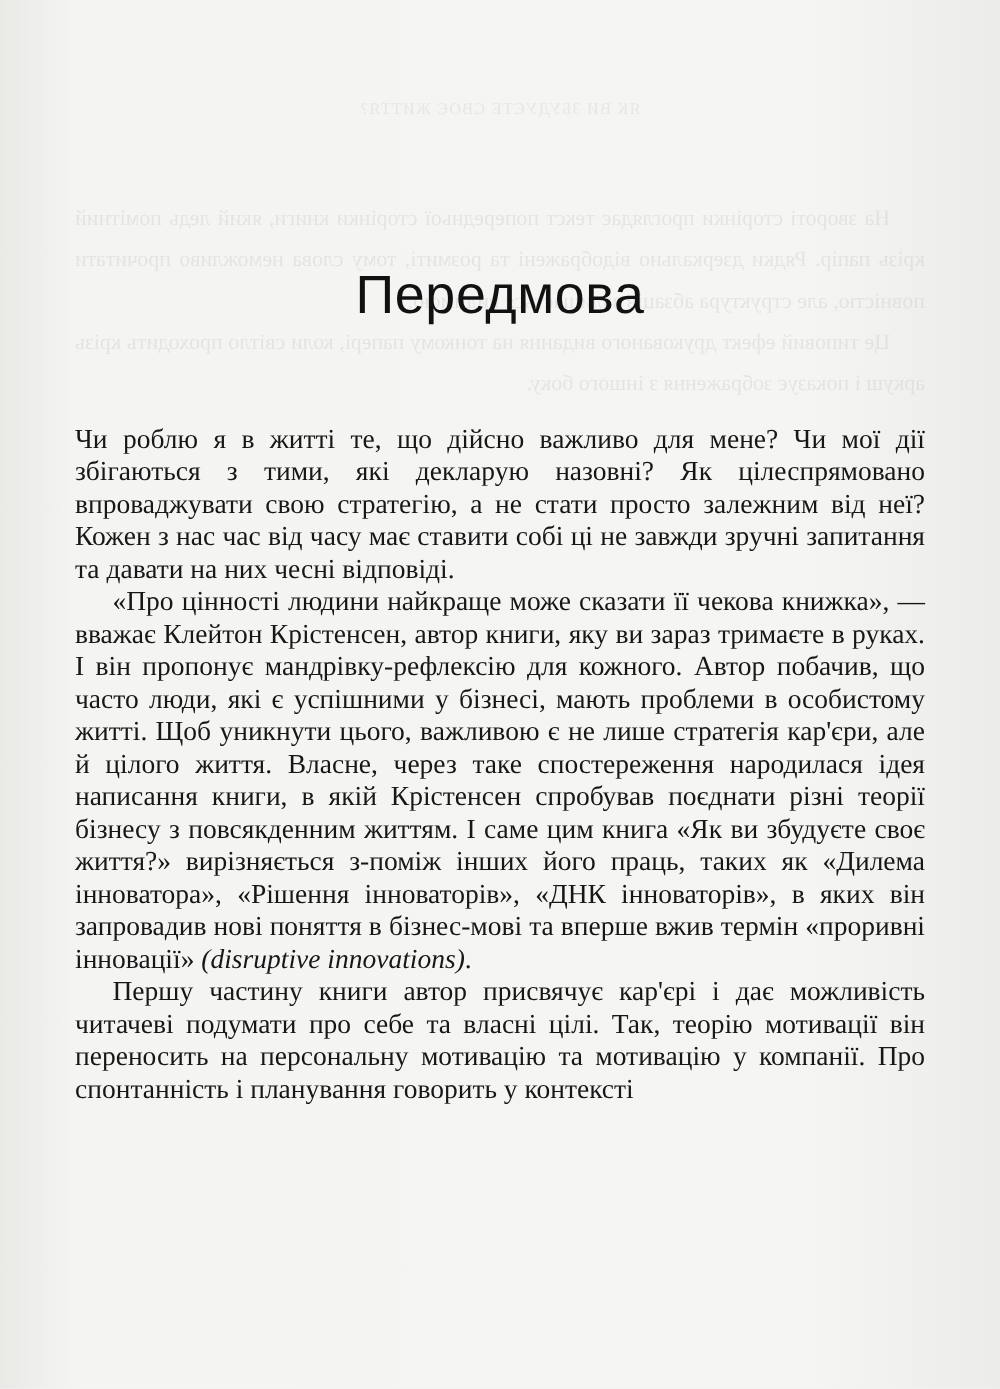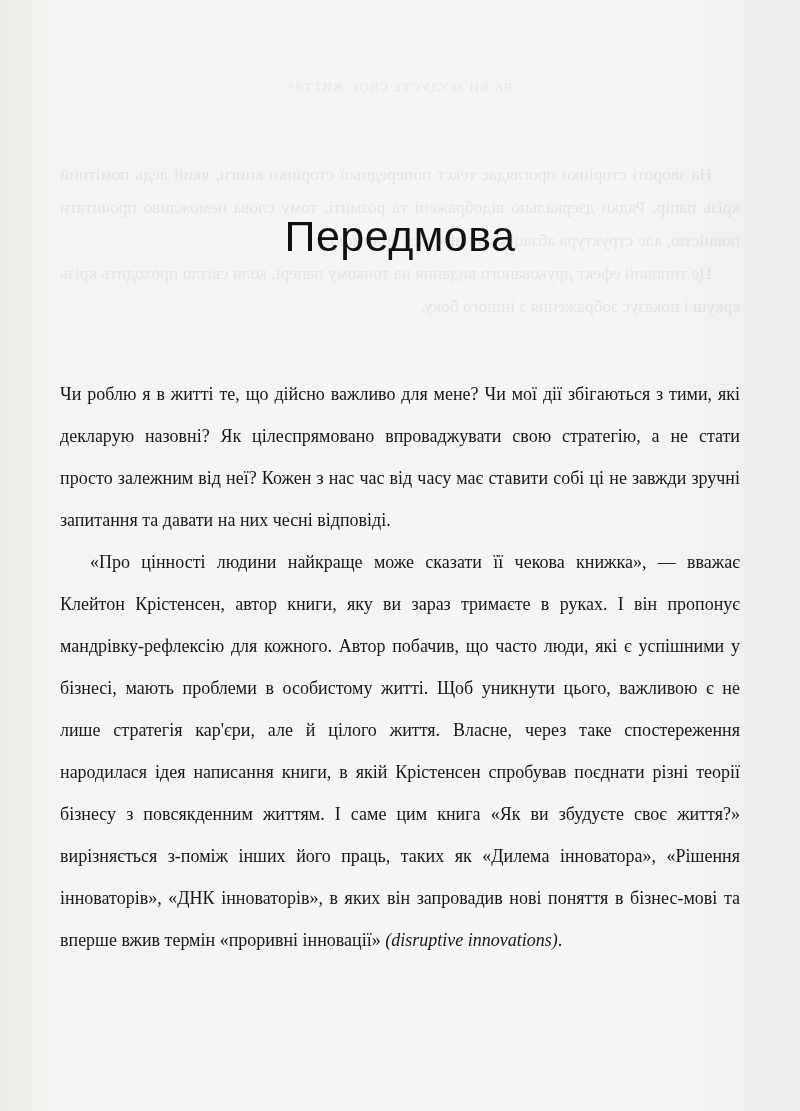--- a/index.html
+++ b/index.html
@@ -67,23 +67,23 @@
     font-weight: normal;
     font-size: 43px;
     letter-spacing: 0.5px;
     color: #111111;
     margin: 0;
     padding-top: 212px;
   }
 
   .body-text {
     position: relative;
-    margin-top: 112px;
-    font-size: 18px;
-    line-height: 42px;
+    margin-top: 77px;
+    font-size: 22px;
+    line-height: 26px;
     text-align: justify;
     text-justify: inter-word;
     hyphens: manual;
     color: #171717;
   }
   .body-text p {
     margin: 0;
   }
   .body-text p.indent {
     text-indent: 30px;
@@ -101,16 +101,17 @@
       <div class="st-head">ЯК ВИ ЗБУДУЄТЕ СВОЄ ЖИТТЯ?</div>
       <p>На звороті сторінки проглядає текст попередньої сторінки книги, який ледь помітний крізь папір. Рядки дзеркально відображені та розмиті, тому слова неможливо прочитати повністю, але структура абзаців залишається видимою.</p>
       <p>Це типовий ефект друкованого видання на тонкому папері, коли світло проходить крізь аркуш і показує зображення з іншого боку.</p>
     </div>
 
     <h1 class="chapter-title">Передмова</h1>
 
     <div class="body-text">
       <p>Чи роблю я в житті те, що дійсно важливо для мене? Чи мої дії збігаються з тими, які декларую назовні? Як цілеспрямовано впроваджувати свою стратегію, а не стати просто залежним від неї? Кожен з нас час від часу має ставити собі ці не завжди зручні запитання та давати на них чесні відповіді.</p>
       <p class="indent"><span>«Про цінності людини найкраще може сказати її чекова книжка», — вважає Клейтон Крістенсен, автор книги, яку ви зараз тримаєте в руках. І він пропонує мандрівку-рефлексію для кожного. Автор побачив, що часто люди, які є успішними у бізнесі, мають проблеми в особистому житті. Щоб уникнути цього, важливою є не лише стратегія кар'єри, але й цілого життя. Власне, через таке спостереження народилася ідея написання книги, в якій Крістенсен спробував поєднати різні теорії бізнесу з повсякденним життям. І саме цим книга «Як ви збудуєте своє життя?» вирізняється з-поміж інших його праць, таких як «Дилема інноватора», «Рішення інноваторів», «ДНК інноваторів», в яких він запровадив нові поняття в бізнес-мові та вперше вжив термін «проривні інновації» </span><em>(disruptive innovations)</em><span>.</span></p>
+      <p class="indent">Першу частину книги автор присвячує кар'єрі і дає можливість читачеві подумати про себе та власні цілі. Так, теорію мотивації він переносить на персональну мотивацію та мотивацію у компанії. Про спонтанність і планування говорить у контексті</p>
     </div>
 
   </div>
 </div>
 
 </body></html>

